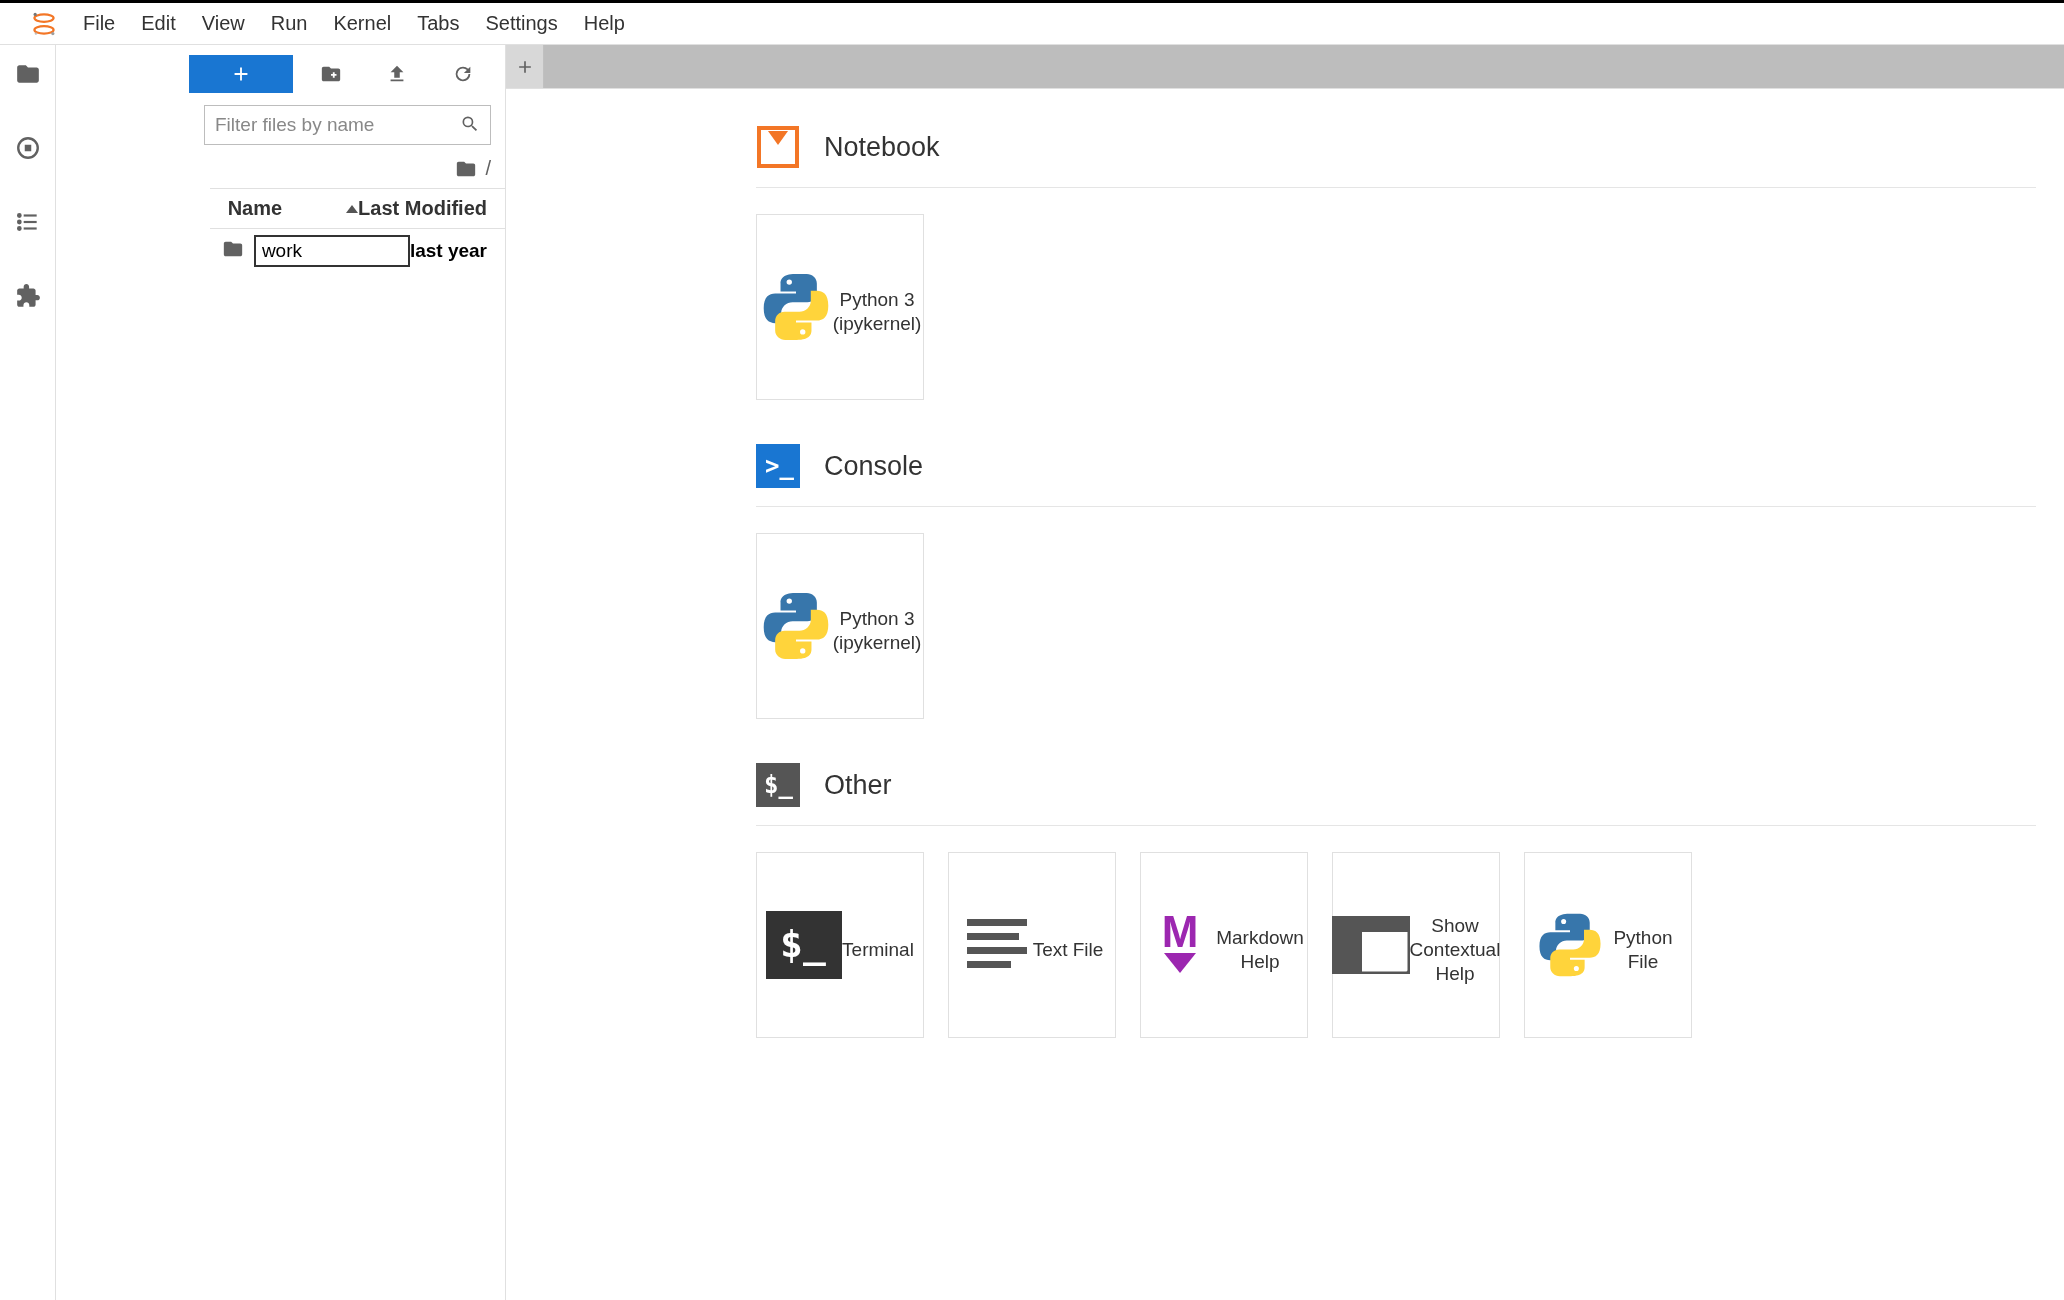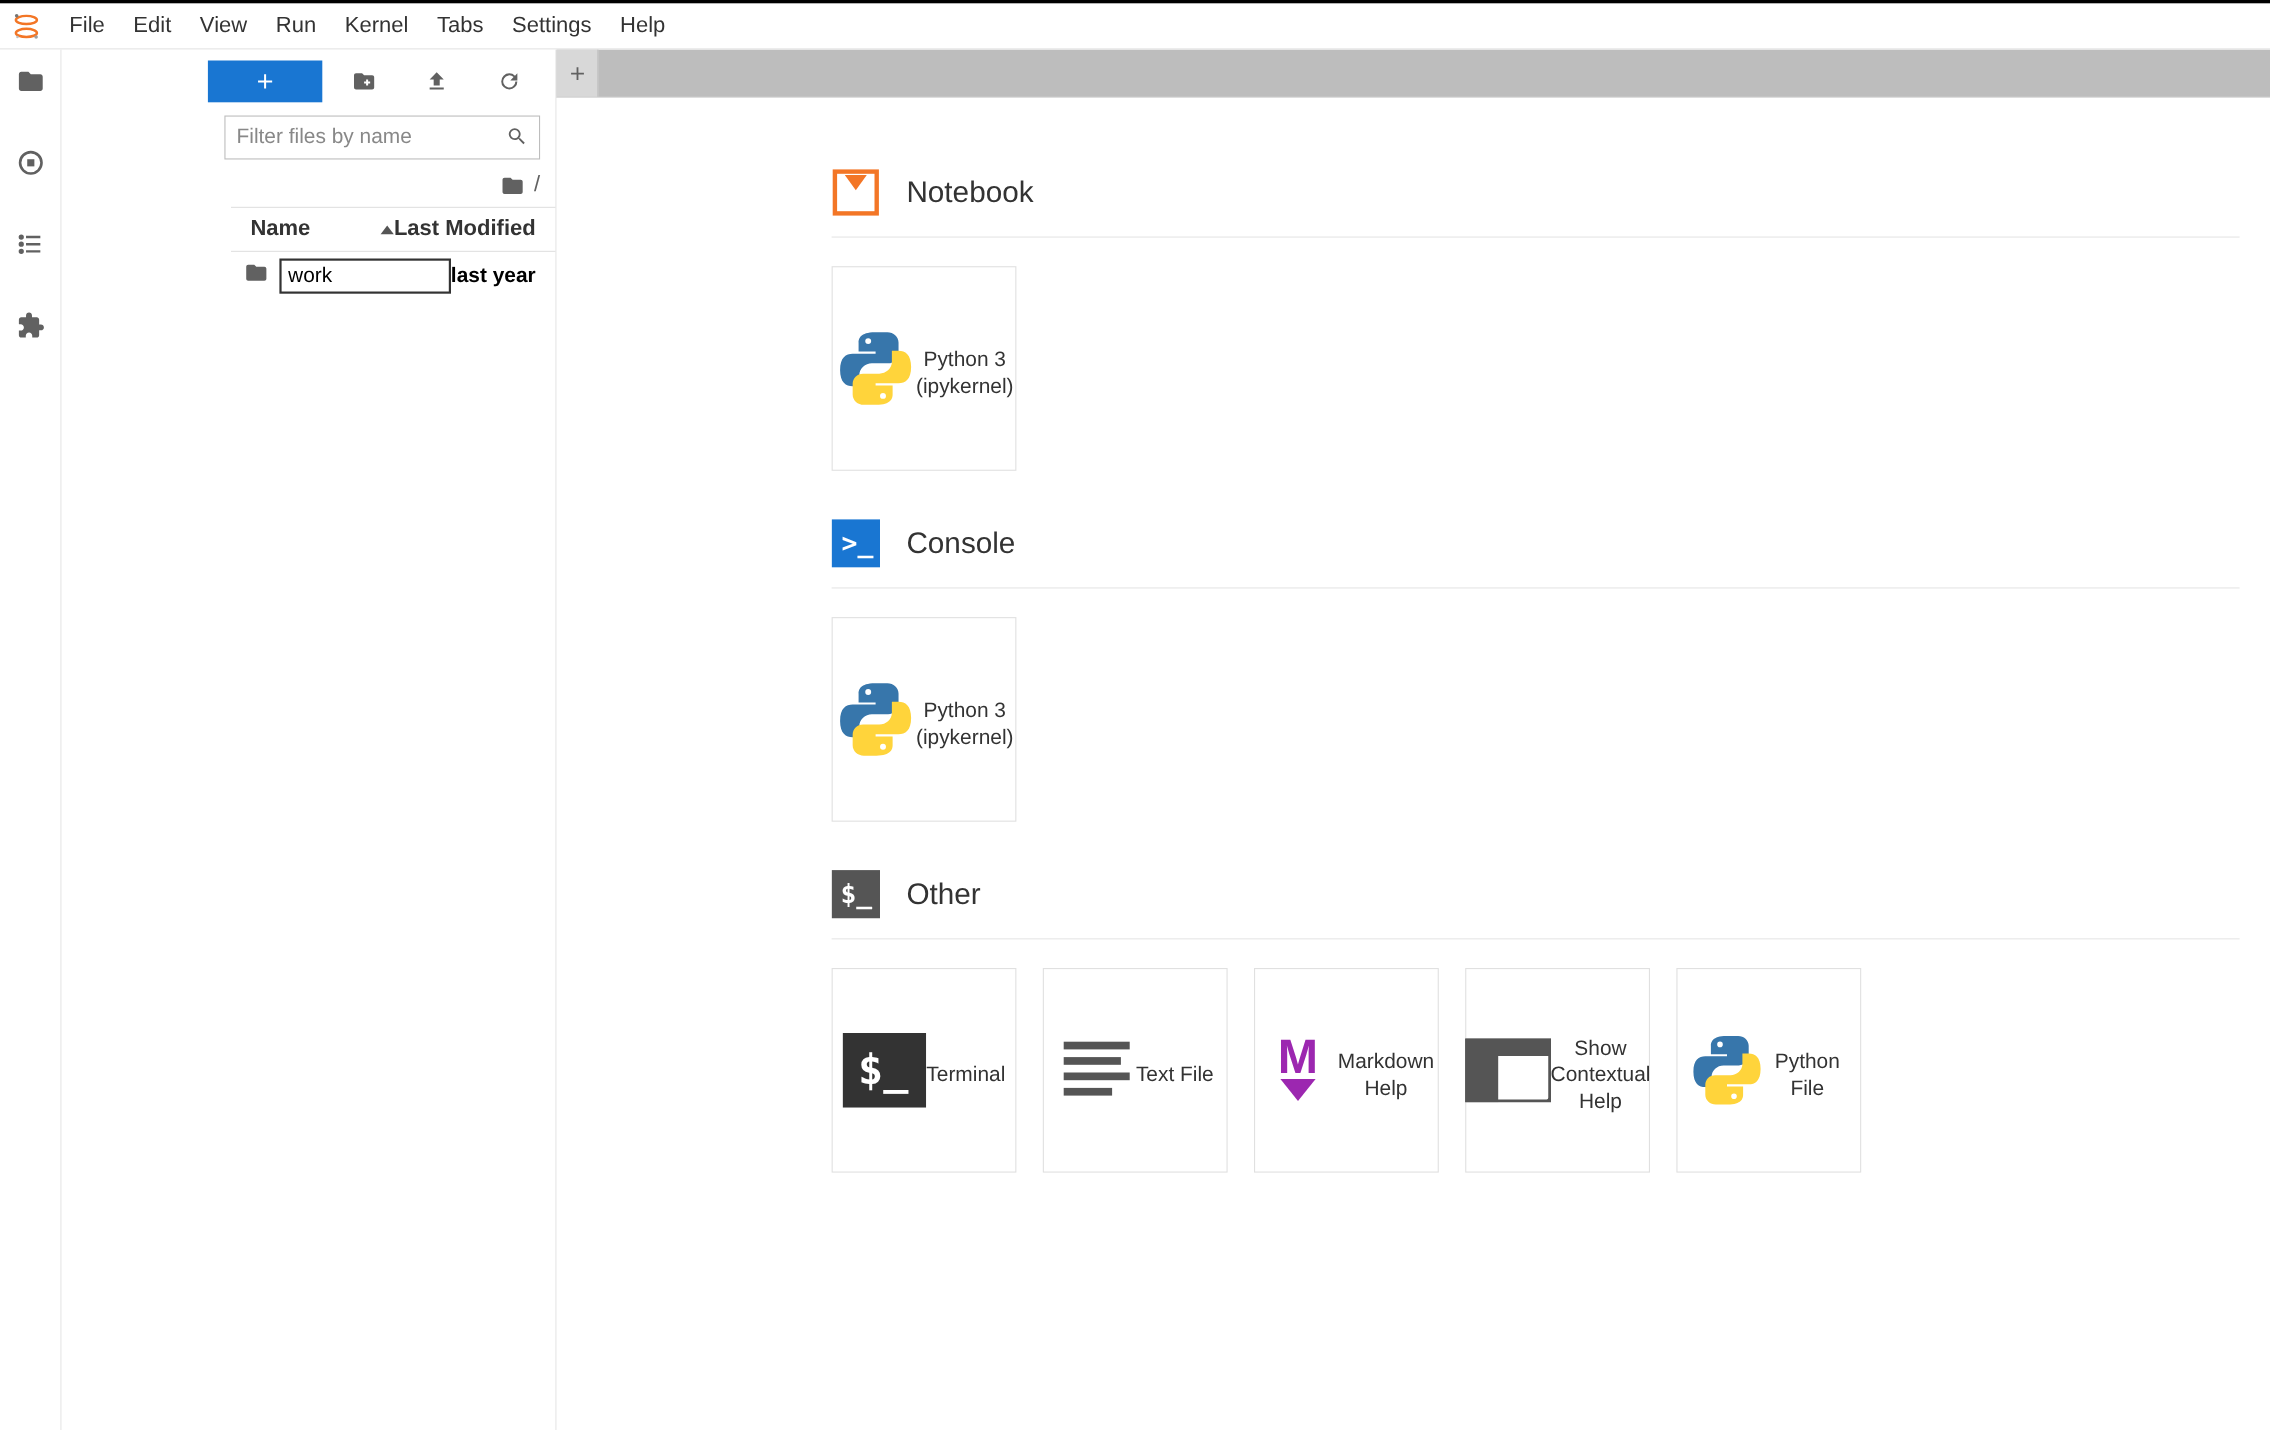--- a/index.html
+++ b/index.html
@@ -16,21 +16,21 @@
       width: 2064px;
       height: 1300px;
       border-top: 3px solid #000;
     }
     
     .menubar {
       display: flex;
       align-items: center;
       height: 42px;
       border-bottom: 1px solid #e0e0e0;
-      padding: 0 4px;
+      padding: 0 24px;
     }
     .jupyter-logo {
       width: 28px;
       height: 28px;
       margin: 0 12px 0 6px;
       display: flex;
       align-items: center;
       justify-content: center;
     }
     .menu-items {
@@ -208,21 +208,20 @@
       font-size: 24px;
     }
 
     .launcher-body {
       flex: 1;
       overflow: auto;
       padding: 36px 0 50px 250px;
     }
     .section {
       margin-bottom: 44px;
-      margin-top: 28px;
     }
     .section-head {
       display: flex;
       align-items: center;
       gap: 24px;
       padding-bottom: 18px;
       border-bottom: 1px solid #e5e5e5;
       margin-bottom: 26px;
       max-width: 1280px;
     }

